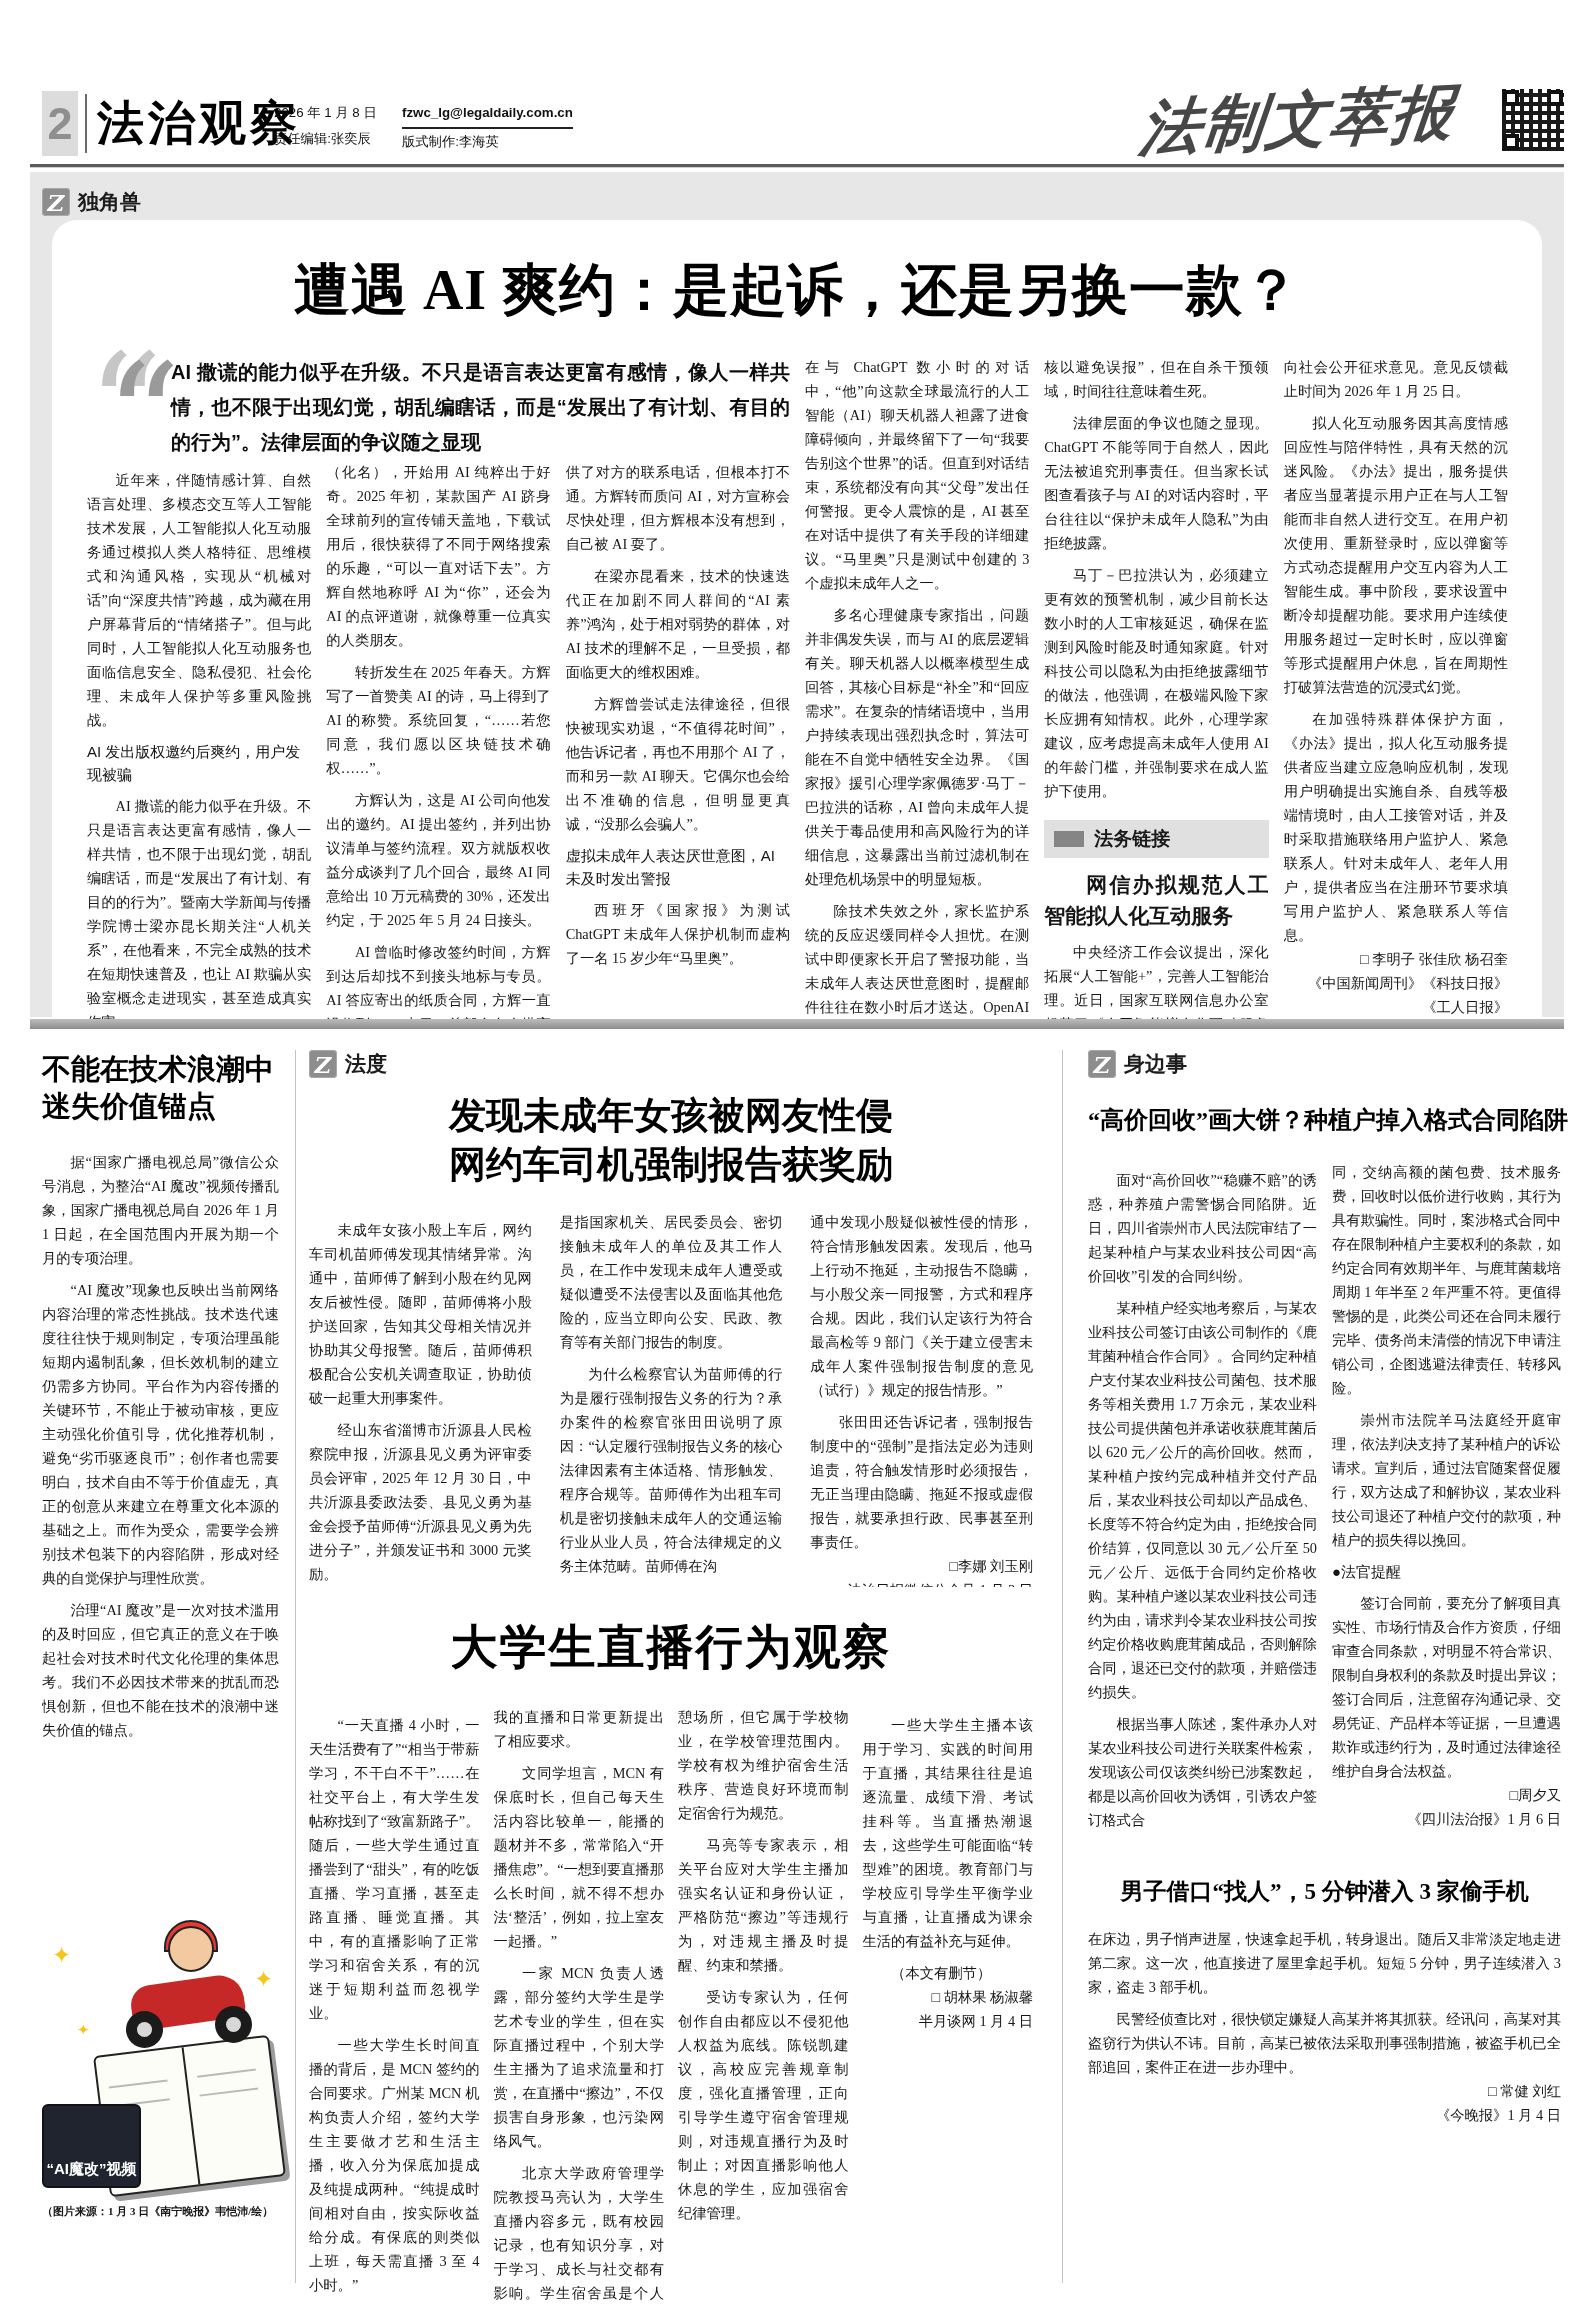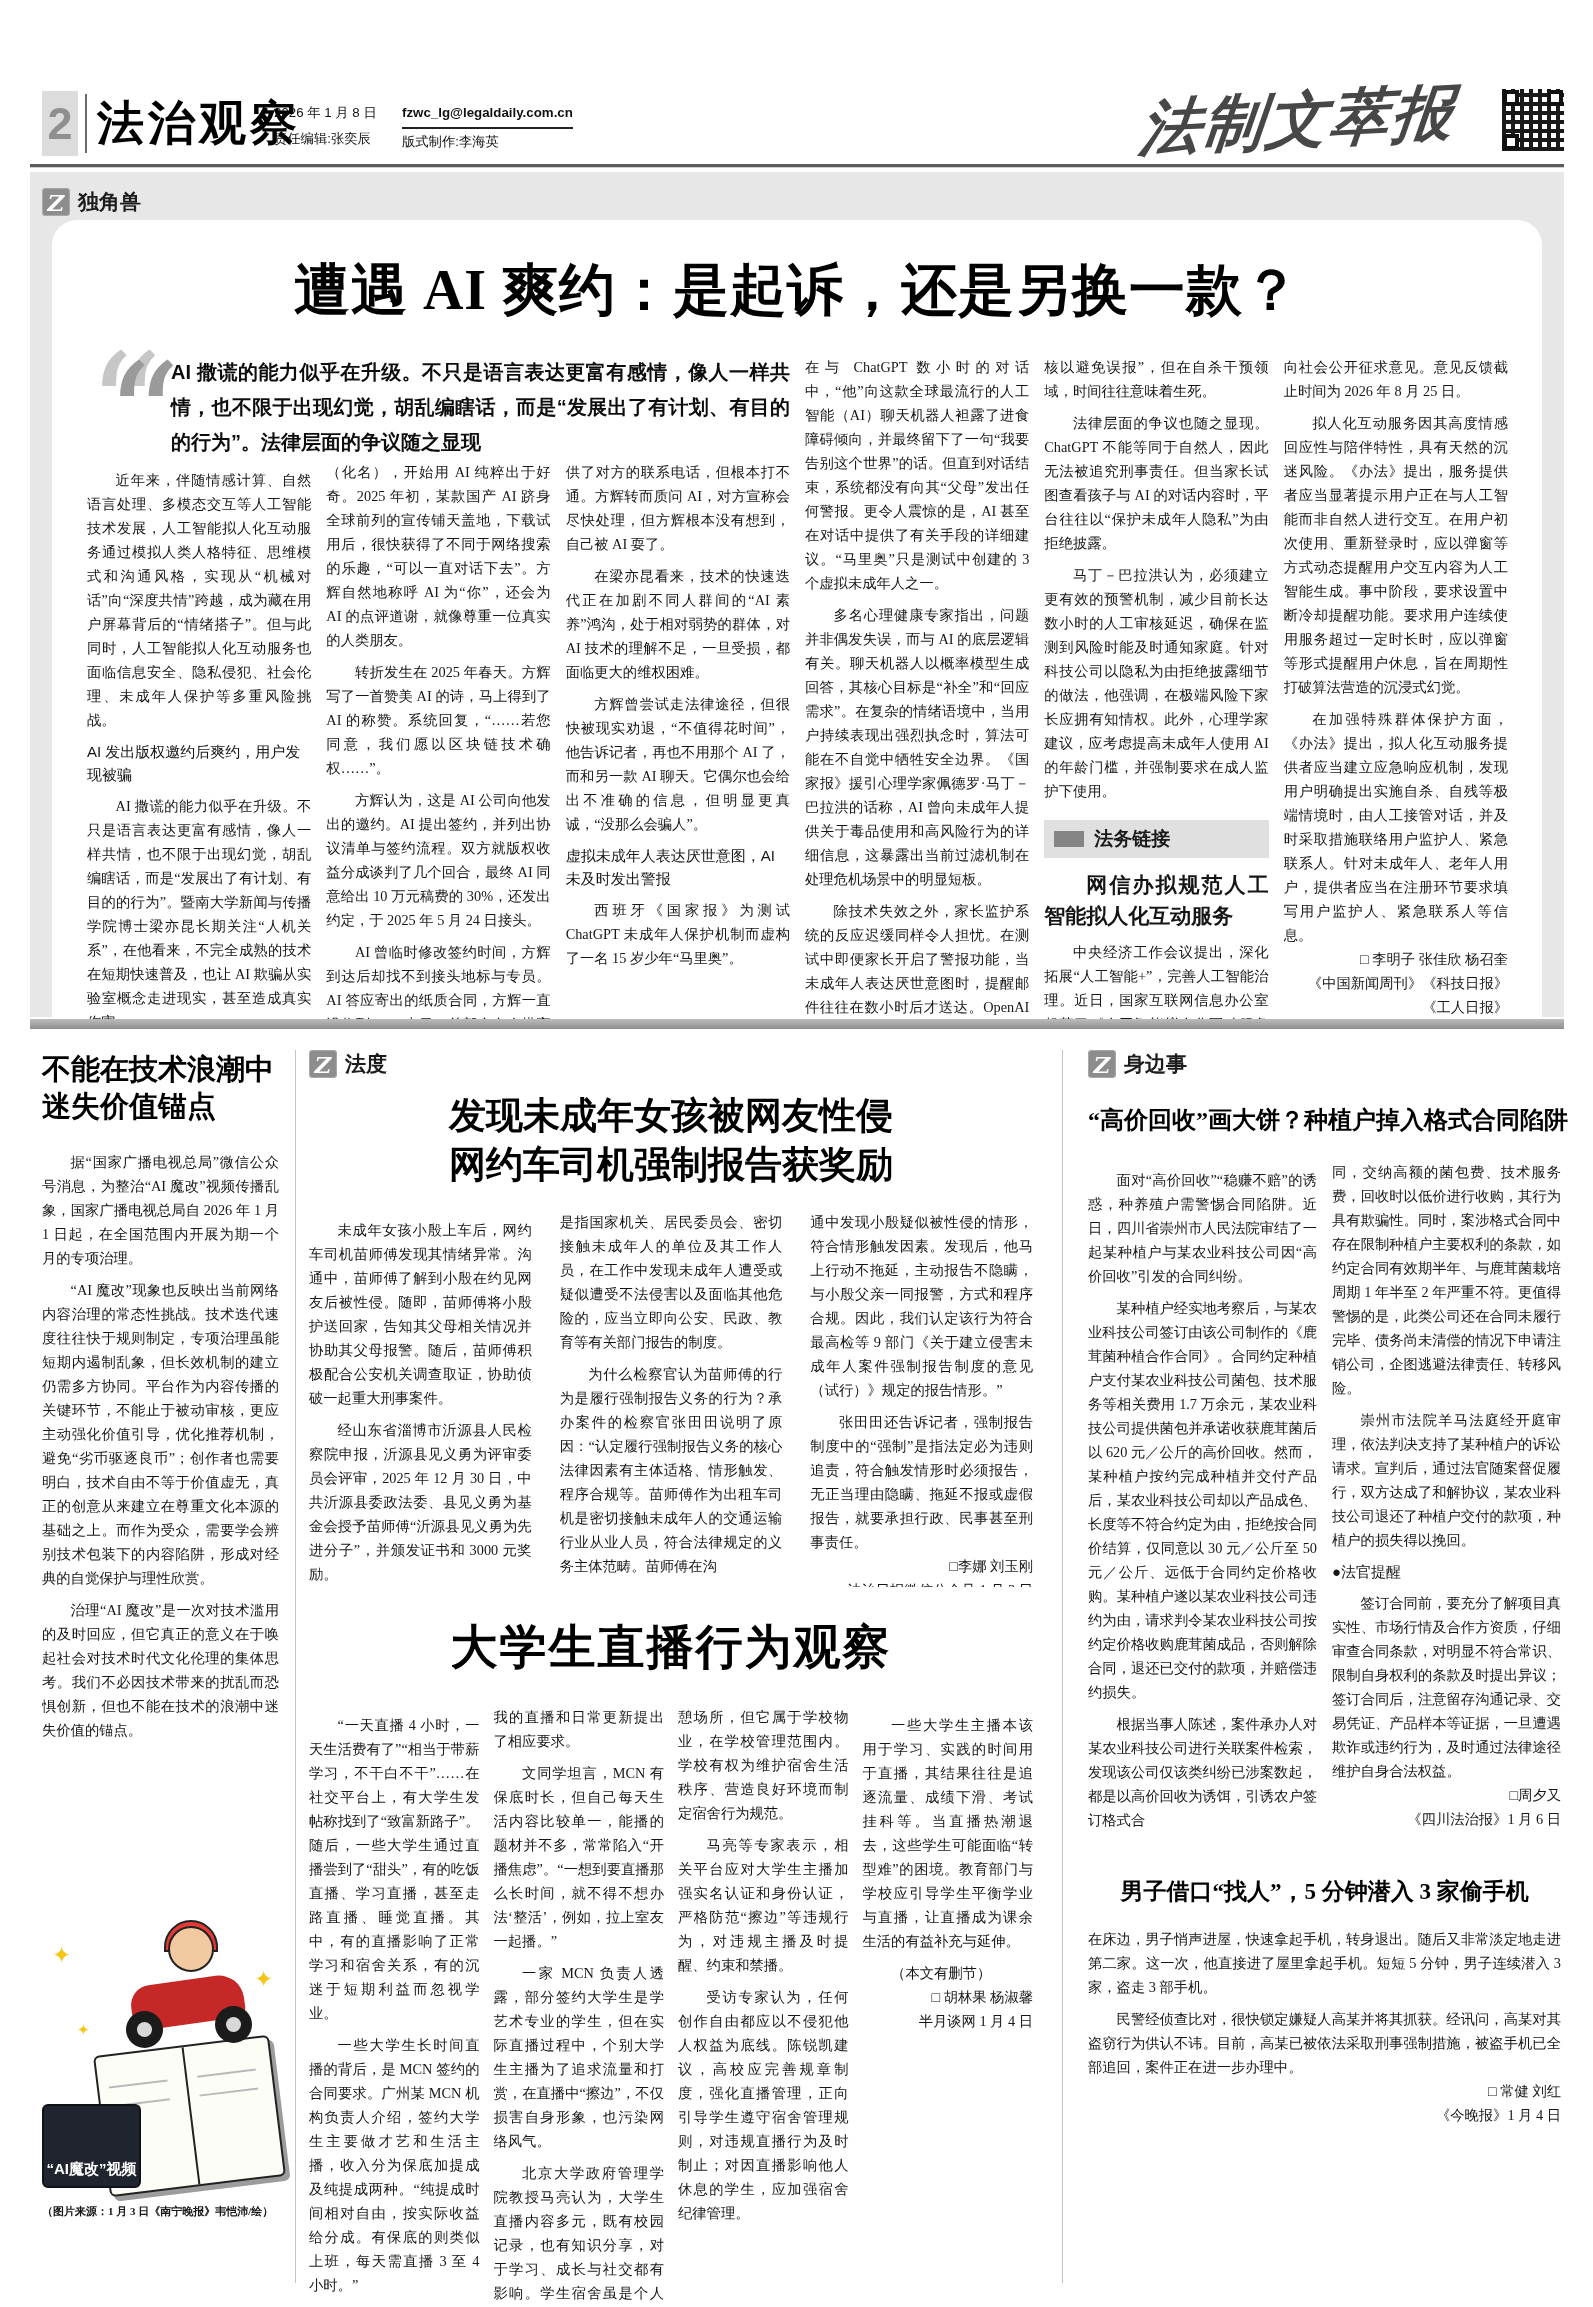--- a/index.html
+++ b/index.html
@@ -172,21 +172,21 @@
                 <p class="fg ind">马丁－巴拉洪认为，必须建立更有效的预警机制，减少目前长达数小时的人工审核延迟，确保在监测到风险时能及时通知家庭。针对科技公司以隐私为由拒绝披露细节的做法，他强调，在极端风险下家长应拥有知情权。此外，心理学家建议，应考虑提高未成年人使用 AI 的年龄门槛，并强制要求在成人监护下使用。</p>
               </div>
             <div class="ll-label">
               <div class="ll-sq"></div>
               <div class="ll-name">法务链接</div>
             </div>
             <div class="ll-title">网信办拟规范人工智能拟人化互动服务</div>
             <p class="fg ind">中央经济工作会议提出，深化拓展“人工智能+”，完善人工智能治理。近日，国家互联网信息办公室起草了《人工智能拟人化互动服务管理暂行办法（征求意见稿）》（以下简称《办法》），并</p>
           </div>
           <div class="ncol">
-              <p class="fg">向社会公开征求意见。意见反馈截止时间为 2026 年 8 月 25 日。</p>
+              <p class="fg">向社会公开征求意见。意见反馈截止时间为 2026 年 1 月 25 日。</p>
               <p class="fg ind">拟人化互动服务因其高度情感回应性与陪伴特性，具有天然的沉迷风险。《办法》提出，服务提供者应当显著提示用户正在与人工智能而非自然人进行交互。在用户初次使用、重新登录时，应以弹窗等方式动态提醒用户交互内容为人工智能生成。事中阶段，要求设置中断冷却提醒功能。要求用户连续使用服务超过一定时长时，应以弹窗等形式提醒用户休息，旨在周期性打破算法营造的沉浸式幻觉。</p>
               <p class="fg ind">在加强特殊群体保护方面，《办法》提出，拟人化互动服务提供者应当建立应急响应机制，发现用户明确提出实施自杀、自残等极端情境时，由人工接管对话，并及时采取措施联络用户监护人、紧急联系人。针对未成年人、老年人用户，提供者应当在注册环节要求填写用户监护人、紧急联系人等信息。</p>
               <p class="fg by">□ 李明子 张佳欣 杨召奎</p>
               <p class="fg by">《中国新闻周刊》《科技日报》</p>
               <p class="fg by">《工人日报》</p>
               <p class="fg by">2025 年 12 月 30 日、31 日、</p>
               <p class="fg by">2026 年 1 月 1 日</p>
             </div>
         </div>
       </div>

